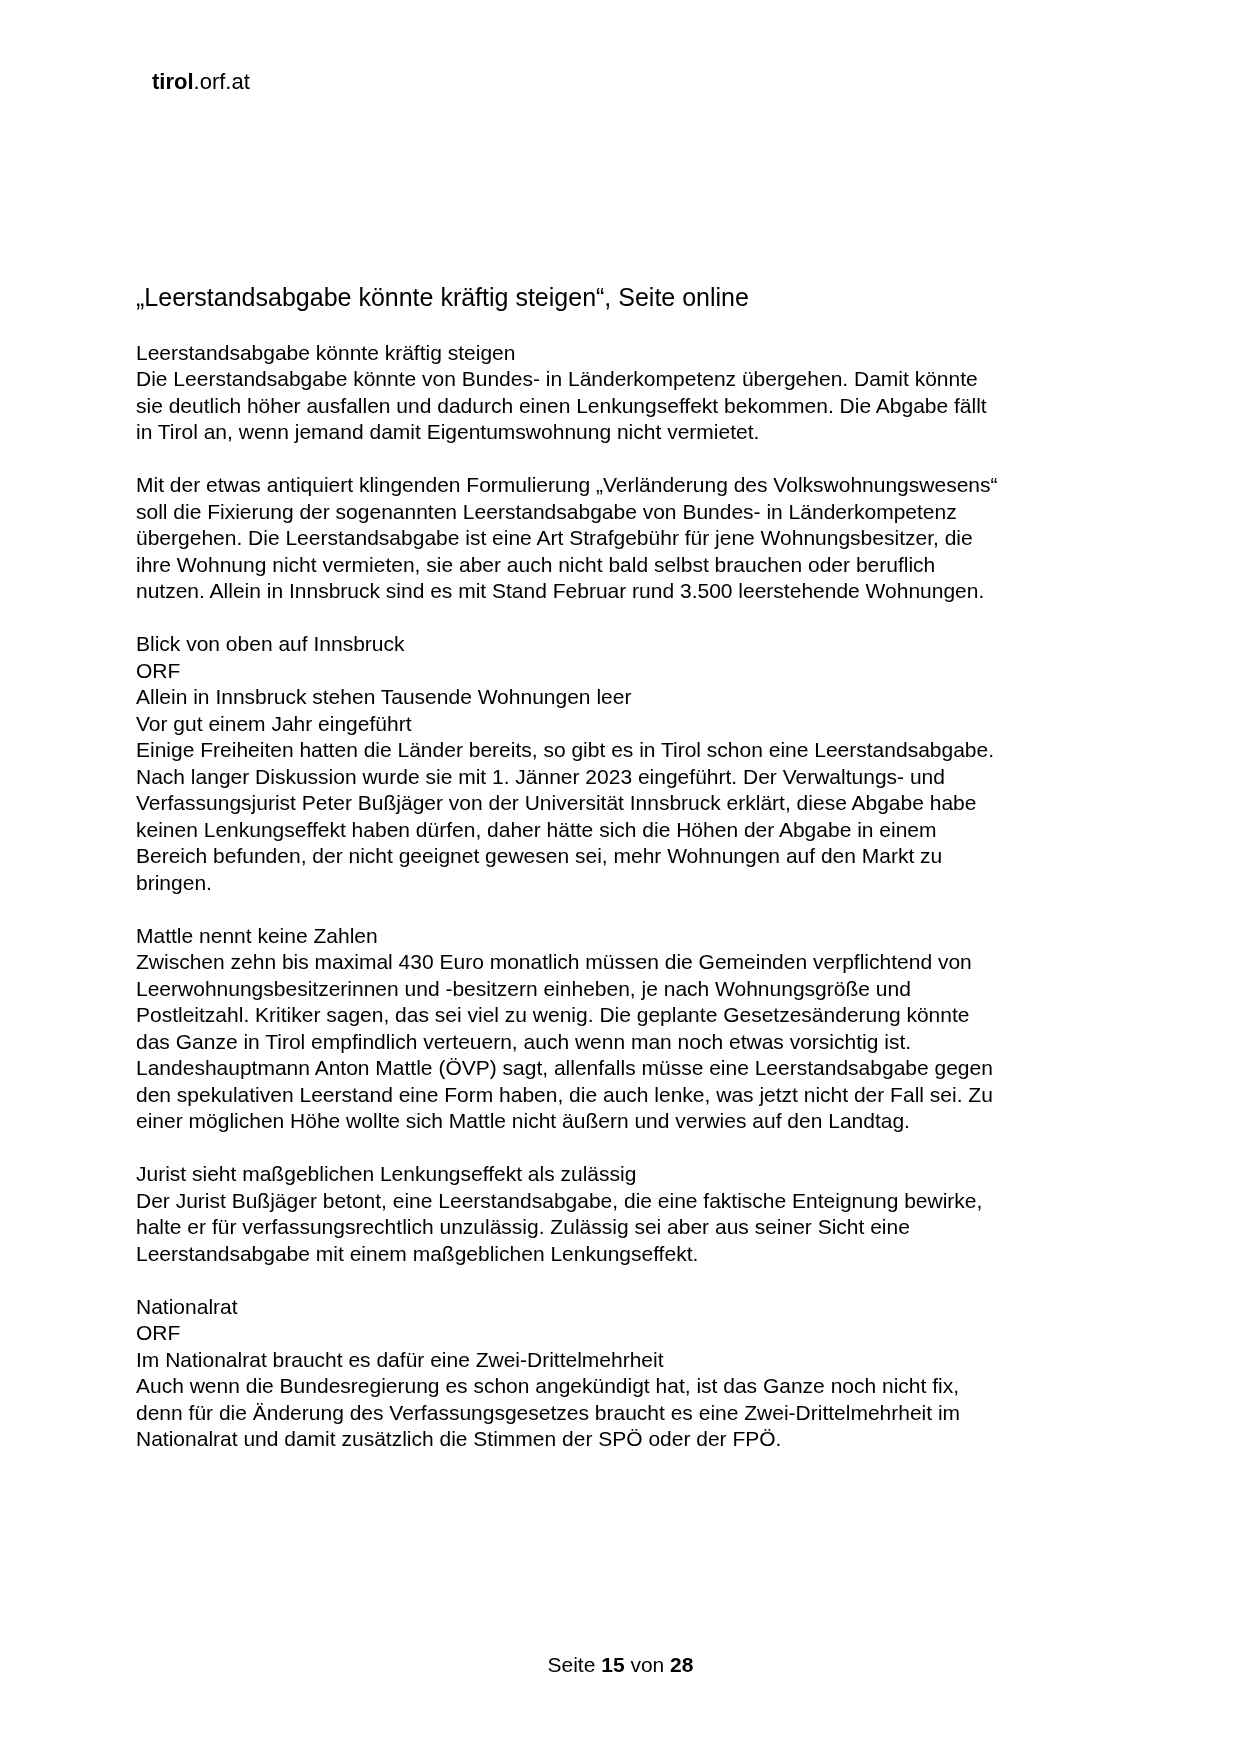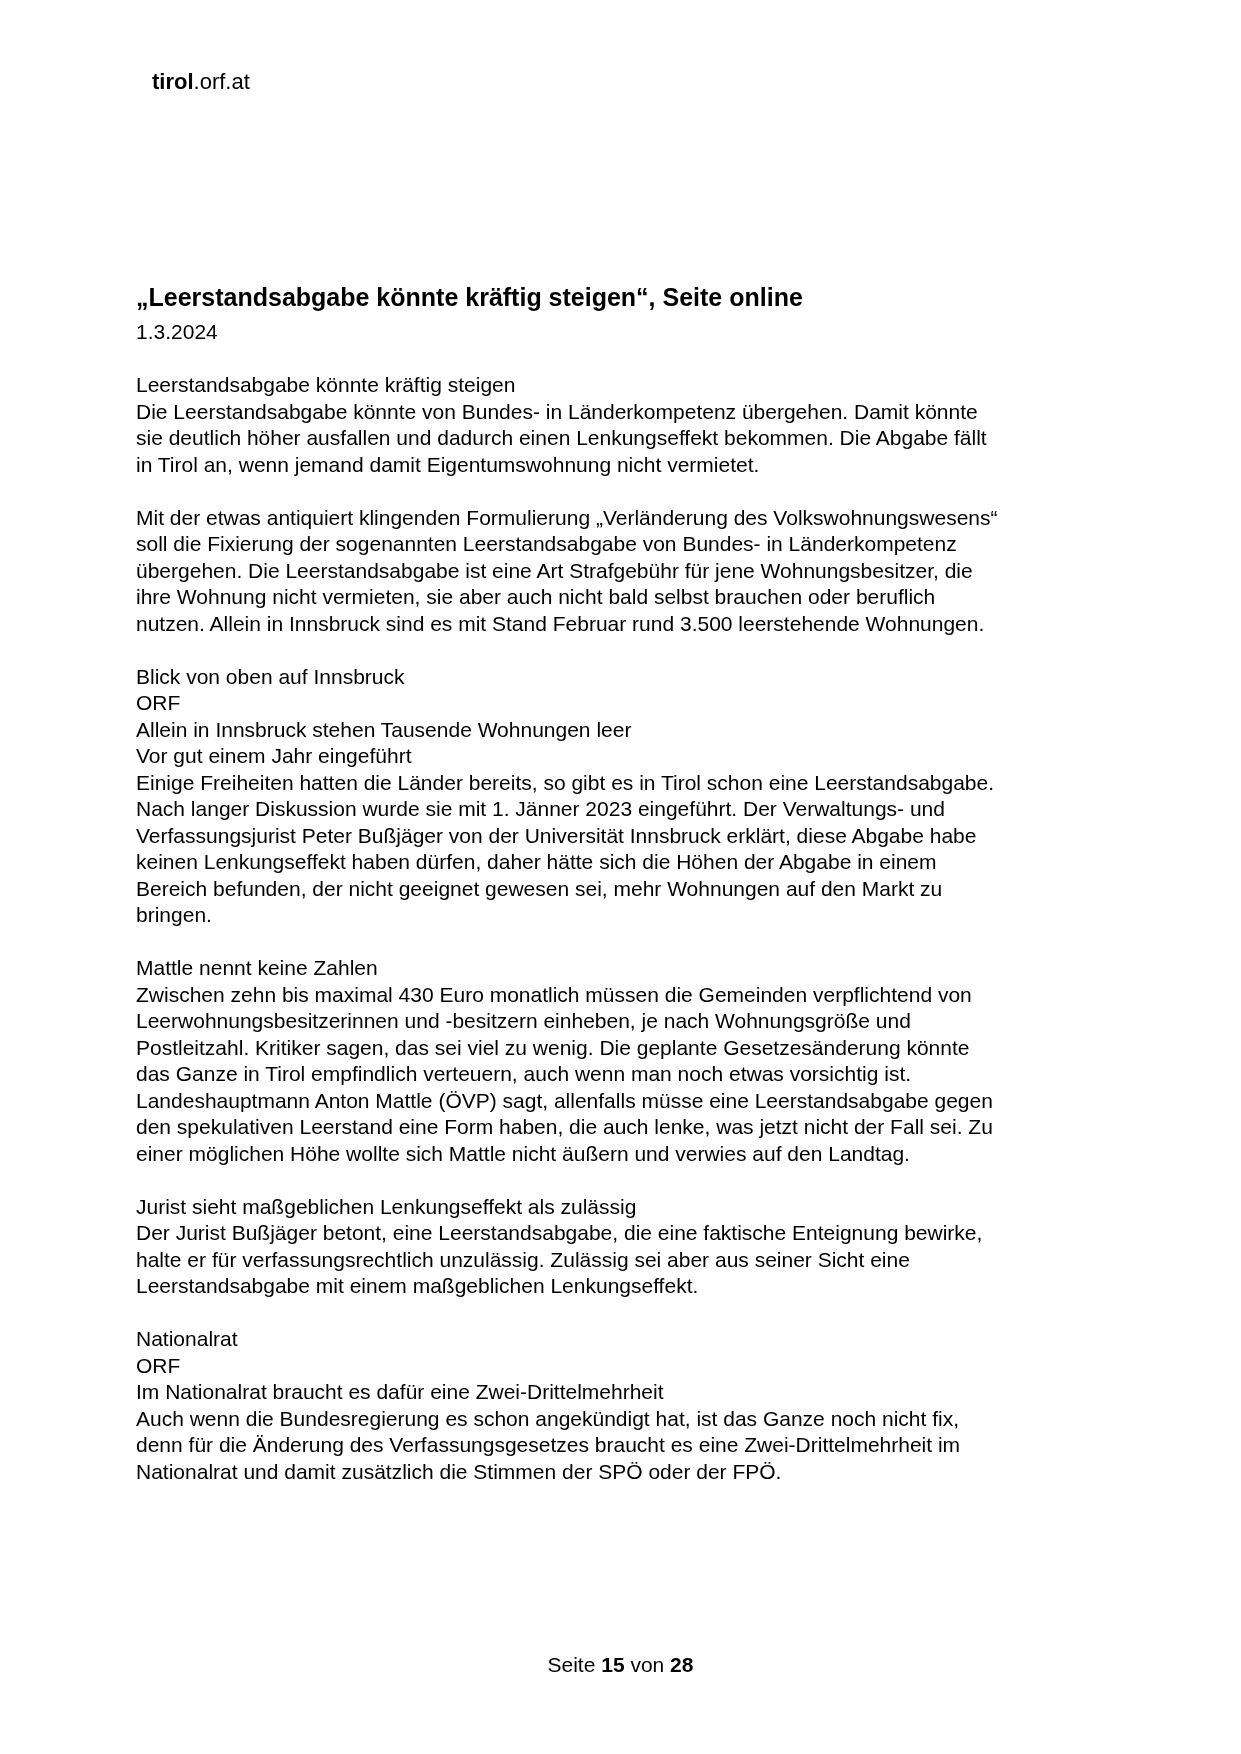--- a/index.html
+++ b/index.html
@@ -22,21 +22,21 @@
   }
   .brand-bold { font-weight: bold; }
   .article {
     position: absolute;
     top: 281px;
     left: 136px;
     width: 1010px;
   }
   .article-title {
     font-size: 25px;
-    font-weight: bold;
+    font-weight: normal;
     line-height: 32px;
     margin: 0 0 6px 0;
     white-space: pre;
   }
   .article-date {
     font-size: 21px;
     line-height: 26.5px;
   }
   .para {
     font-size: 21px;
@@ -57,21 +57,20 @@
 </style>
 </head>
 <body>
 
 <div>
 
   <header class="site-header"><span class="brand-bold">tirol</span><span>.orf.at</span></header>
 
   <main class="article">
     <h1 class="article-title">„Leerstandsabgabe könnte kräftig steigen“, Seite online</h1>
-    <div class="article-date">1.3.2024</div>
 
     <div class="para">Leerstandsabgabe könnte kräftig steigen
 Die Leerstandsabgabe könnte von Bundes- in Länderkompetenz übergehen. Damit könnte
 sie deutlich höher ausfallen und dadurch einen Lenkungseffekt bekommen. Die Abgabe fällt
 in Tirol an, wenn jemand damit Eigentumswohnung nicht vermietet.</div>
     <div class="para">Mit der etwas antiquiert klingenden Formulierung „Verländerung des Volkswohnungswesens“
 soll die Fixierung der sogenannten Leerstandsabgabe von Bundes- in Länderkompetenz
 übergehen. Die Leerstandsabgabe ist eine Art Strafgebühr für jene Wohnungsbesitzer, die
 ihre Wohnung nicht vermieten, sie aber auch nicht bald selbst brauchen oder beruflich
 nutzen. Allein in Innsbruck sind es mit Stand Februar rund 3.500 leerstehende Wohnungen.</div>

